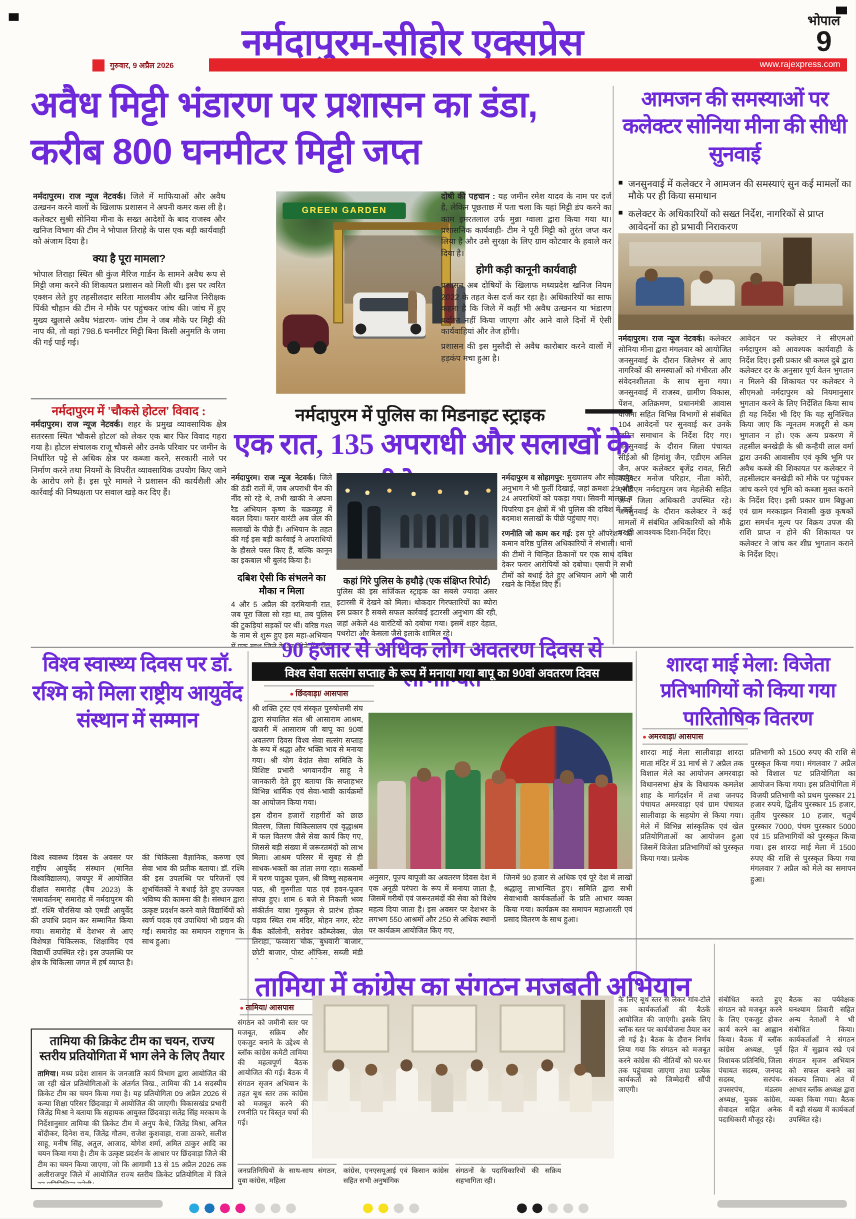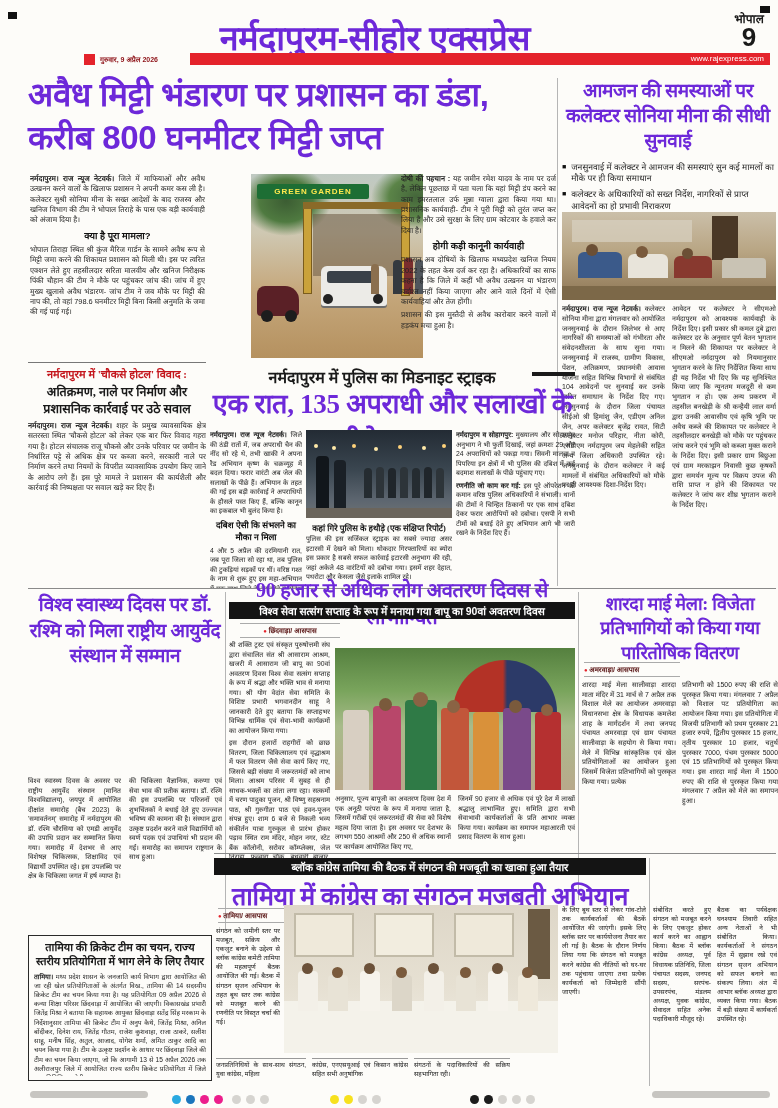--- a/index.html
+++ b/index.html
@@ -118,21 +118,20 @@
   <div class="abs body" style="left:562px;top:304px;width:103px;height:282px;font-size:7px;">
     <p><span class="b">नर्मदापुरम। राज न्यूज नेटवर्क।</span>
        <span>कलेक्टर सोनिया मीना द्वारा मंगलवार को आयोजित जनसुनवाई के दौरान जिलेभर से आए नागरिकों की समस्याओं को गंभीरता और संवेदनशीलता के साथ सुना गया। जनसुनवाई में राजस्व, ग्रामीण विकास, पेंशन, अतिक्रमण, प्रधानमंत्री आवास योजना सहित विभिन्न विभागों से संबंधित 104 आवेदनों पर सुनवाई कर उनके त्वरित समाधान के निर्देश दिए गए। जनसुनवाई के दौरान जिला पंचायत सीईओ श्री हिमांशु जैन, एडीएम अनिल जैन, अपर कलेक्टर बृजेंद्र रावत, सिटी कलेक्टर मनोज परिहार, नीता कोरी, एसडीएम नर्मदापुरम जय मेहलेकी सहित अन्य जिला अधिकारी उपस्थित रहे। जनसुनवाई के दौरान कलेक्टर ने कई मामलों में संबंधित अधिकारियों को मौके पर ही आवश्यक दिशा-निर्देश दिए।</span></p>
   </div>
   <div class="abs body" style="left:672px;top:304px;width:104px;height:282px;font-size:7px;">
     <p>आवेदन पर कलेक्टर ने सीएमओ नर्मदापुरम को आवश्यक कार्यवाही के निर्देश दिए। इसी प्रकार श्री कमल दुबे द्वारा कलेक्टर दर के अनुसार पूर्ण वेतन भुगतान न मिलने की शिकायत पर कलेक्टर ने सीएमओ नर्मदापुरम को नियमानुसार भुगतान करने के लिए निर्देशित किया साथ ही यह निर्देश भी दिए कि यह सुनिश्चित किया जाए कि न्यूनतम मजदूरी से कम भुगतान न हो। एक अन्य प्रकरण में तहसील बनखेड़ी के श्री कन्हैयी लाल वर्मा द्वारा उनकी आवासीय एवं कृषि भूमि पर अवैध कब्जे की शिकायत पर कलेक्टर ने तहसीलदार बनखेड़ी को मौके पर पहुंचकर जांच करने एवं भूमि को कब्जा मुक्त कराने के निर्देश दिए। इसी प्रकार ग्राम बिछुआ एवं ग्राम मरकाझन निवासी कुछ कृषकों द्वारा समर्थन मूल्य पर विक्रय उपज की राशि प्राप्त न होने की शिकायत पर कलेक्टर ने जांच कर शीघ्र भुगतान कराने के निर्देश दिए।</p>
   </div>
 
   <div class="abs" style="left:28px;top:362px;width:178px;height:224px;border-top:1px solid #777;padding-top:4px;">
     <div class="b ctr" style="font-size:11px;color:#c4161c;line-height:1.3;">नर्मदापुरम में 'चौकसे होटल' विवाद :</div>
-    <div class="b ctr" style="font-size:12.5px;line-height:1.3;margin:3px 0 4px 0;">अतिक्रमण, नाले पर निर्माण और प्रशासनिक कार्रवाई पर उठे सवाल</div>
     <div class="body" style="height:150px;">
       <p><span class="b">नर्मदापुरम। राज न्यूज नेटवर्क।</span>
          <span>शहर के प्रमुख व्यावसायिक क्षेत्र सतरस्ता स्थित 'चौकसे होटल' को लेकर एक बार फिर विवाद गहरा गया है। होटल संचालक राजू चौकसे और उनके परिवार पर जमीन के निर्धारित पट्टे से अधिक क्षेत्र पर कब्जा करने, सरकारी नाले पर निर्माण करने तथा नियमों के विपरीत व्यावसायिक उपयोग किए जाने के आरोप लगे हैं। इस पूरे मामले ने प्रशासन की कार्यशैली और कार्रवाई की निष्पक्षता पर सवाल खड़े कर दिए हैं।</span></p>
     </div>
   </div>
 
   <div class="abs b ctr" style="left:212px;top:366px;width:340px;font-size:16px;">नर्मदापुरम में पुलिस का मिडनाइट स्ट्राइक</div>
   <div class="abs" style="left:532px;top:372px;width:43px;height:4px;background:#1a1a1a;"></div>
   <div class="abs hl ctr" style="left:210px;top:384px;width:365px;font-size:27px;">एक रात, 135 अपराधी और सलाखों के पीछे सन्नाटा</div>
 
@@ -203,21 +202,20 @@
   <div class="abs body" style="left:458px;top:794px;width:117px;height:76px;font-size:6.8px;">जिनमें 90 हजार से अधिक एवं पूरे देश में लाखों श्रद्धालु लाभान्वित हुए। समिति द्वारा सभी सेवाभावी कार्यकर्ताओं के प्रति आभार व्यक्त किया गया। कार्यक्रम का समापन महाआरती एवं प्रसाद वितरण के साथ हुआ।</div>
 
   <div class="abs vrule" style="left:578px;top:592px;height:308px;"></div>
 
   <div class="abs hl ctr" style="left:582px;top:592px;width:196px;font-size:18px;line-height:1.35;">शारदा माई मेला: विजेता प्रतिभागियों को किया गया पारितोषिक वितरण</div>
   <div class="abs byline" style="left:584px;top:662px;width:96px;text-align:left;">अमरवाड़ा/ आसपास</div>
   <div class="abs body" style="left:582px;top:680px;width:94px;height:220px;font-size:6.9px;">शारदा माई मेला सालीवाड़ा शारदा माता मंदिर में 31 मार्च से 7 अप्रैल तक विशाल मेले का आयोजन अमरवाड़ा विधानसभा क्षेत्र के विधायक कमलेश शाह के मार्गदर्शन में तथा जनपद पंचायत अमरवाड़ा एवं ग्राम पंचायत सालीवाड़ा के सहयोग से किया गया। मेले में विभिन्न सांस्कृतिक एवं खेल प्रतियोगिताओं का आयोजन हुआ जिसमें विजेता प्रतिभागियों को पुरस्कृत किया गया। प्रत्येक</div>
   <div class="abs body" style="left:682px;top:680px;width:96px;height:220px;font-size:6.9px;">प्रतिभागी को 1500 रुपए की राशि से पुरस्कृत किया गया। मंगलवार 7 अप्रैल को विशाल पट प्रतियोगिता का आयोजन किया गया। इस प्रतियोगिता में विजयी प्रतिभागी को प्रथम पुरस्कार 21 हजार रुपये, द्वितीय पुरस्कार 15 हजार, तृतीय पुरस्कार 10 हजार, चतुर्थ पुरस्कार 7000, पंचम पुरस्कार 5000 एवं 15 प्रतिभागियों को पुरस्कृत किया गया। इस शारदा माई मेला में 1500 रुपए की राशि से पुरस्कृत किया गया मंगलवार 7 अप्रैल को मेले का समापन हुआ।</div>
 
   <div class="abs rule" style="left:214px;top:853px;width:562px;height:1px;"></div>
-  <div class="abs kickerbar" style="left:214px;top:858px;width:432px;height:17px;font-size:10.5px;">ब्लॉक कांग्रेस तामिया की बैठक में संगठन की मजबूती का खाका हुआ तैयार</div>
   <div class="abs hl ctr" style="left:214px;top:878px;width:432px;font-size:25px;">तामिया में कांग्रेस का संगठन मजबूती अभियान तेज</div>
   <div class="abs byline" style="left:218px;top:908px;width:70px;text-align:left;">तामिया/ आसपास</div>
   <div class="abs body" style="left:216px;top:926px;width:64px;height:128px;font-size:6.5px;">संगठन को जमीनी स्तर पर मजबूत, सक्रिय और एकजुट बनाने के उद्देश्य से ब्लॉक कांग्रेस कमेटी तामिया की महत्वपूर्ण बैठक आयोजित की गई। बैठक में संगठन सृजन अभियान के तहत बूथ स्तर तक कांग्रेस को मजबूत करने की रणनीति पर विस्तृत चर्चा की गई।</div>
 
   <div class="abs photo" style="left:284px;top:905px;width:274px;height:148px;background:linear-gradient(180deg,#ded7c8 0%,#e6e0d2 55%,#efece3 100%);">
     <div class="abs" style="left:10px;top:8px;width:56px;height:40px;background:#efe9da;border:2px solid #c2bba8;"></div>
     <div class="abs" style="left:90px;top:8px;width:56px;height:40px;background:#f2eddf;border:2px solid #c2bba8;"></div>
     <div class="abs" style="left:170px;top:8px;width:56px;height:40px;background:#efe9da;border:2px solid #c2bba8;"></div>
     <div class="abs" style="left:244px;top:4px;width:22px;height:70px;background:#6b5a43;"></div>
     <div class="abs" style="left:0;bottom:0;width:100%;height:52px;background:#f4f2ea;"></div>

